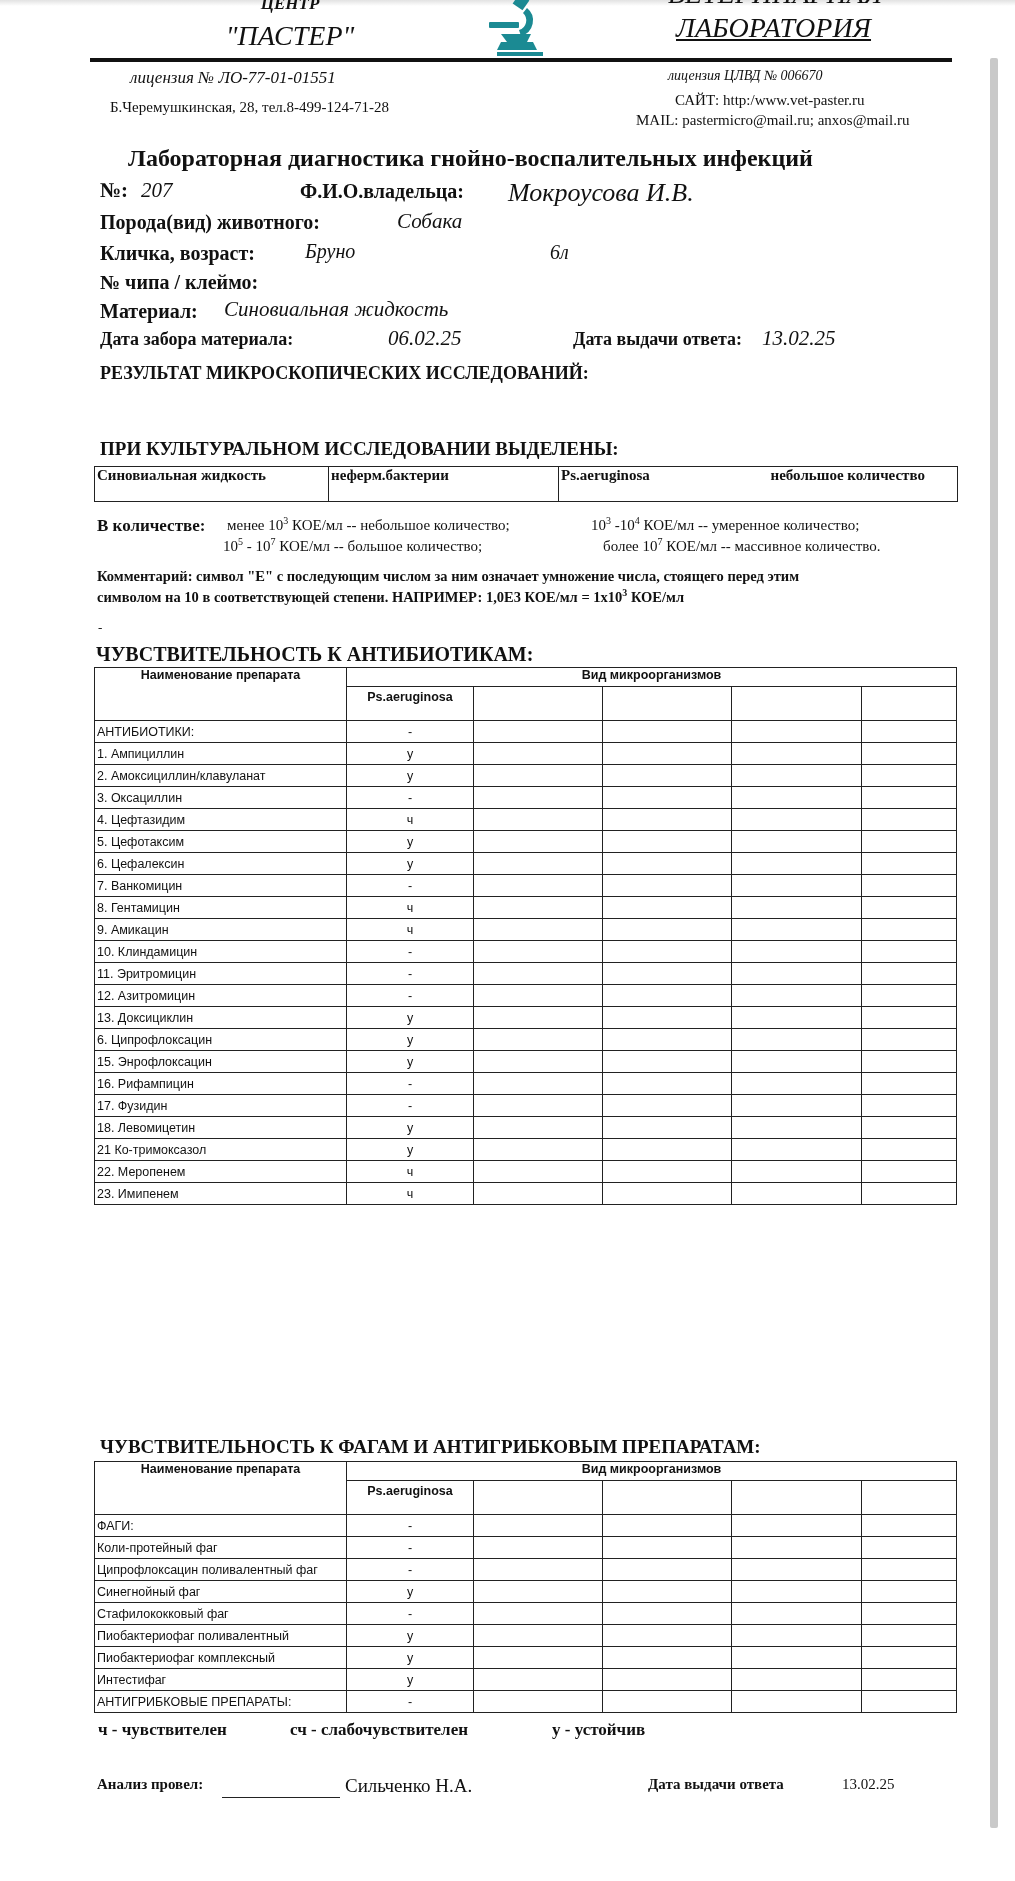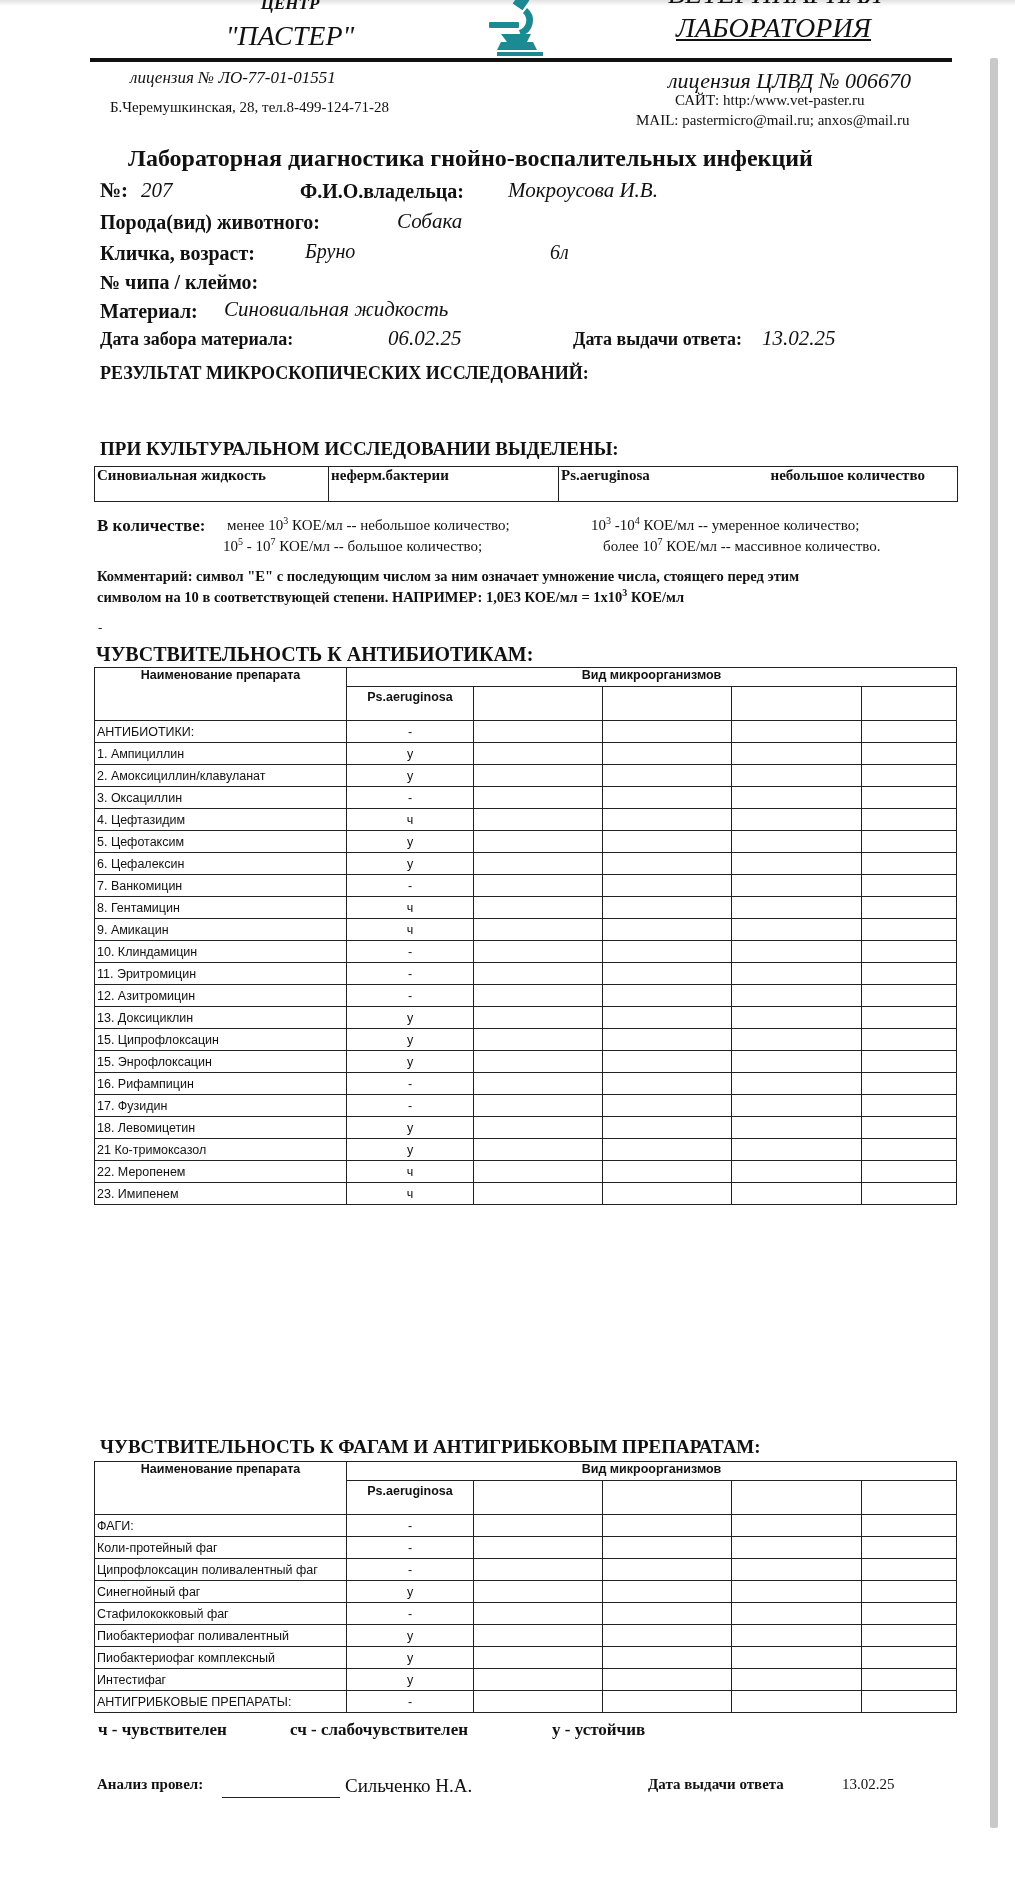--- a/index.html
+++ b/index.html
@@ -55,33 +55,33 @@
   </div>
 
   <div class="abs serif-i" style="left:668px;top:-22px;font-size:28px;white-space:nowrap;">ВЕТЕРИНАРНАЯ</div>
   <div class="abs serif-i" style="left:676px;top:12px;font-size:28px;text-decoration:underline;">ЛАБОРАТОРИЯ</div>
 
   <div class="hdr-line"></div>
 
   <div class="abs serif-i" style="left:130px;top:68px;font-size:17px;">лицензия № ЛО-77-01-01551</div>
   <div class="abs" style="left:110px;top:99px;font-size:15px;">Б.Черемушкинская, 28, тел.8-499-124-71-28</div>
 
-  <div class="abs serif-i" style="left:668px;top:68px;font-size:22px;">лицензия ЦЛВД  № 006670</div>
+  <div class="abs serif-i" style="left:668px;top:68px;font-size:14px;">лицензия ЦЛВД  № 006670</div>
   <div class="abs" style="left:675px;top:92px;font-size:15px;">САЙТ: http:/www.vet-paster.ru</div>
   <div class="abs" style="left:636px;top:112px;font-size:15px;">MAIL: pastermicro@mail.ru; anxos@mail.ru</div>
 </div>
 
 <div class="scrollbar"></div>
 
 <div class="abs serif-b" style="left:128px;top:145px;font-size:24px;white-space:nowrap;">Лабораторная диагностика гнойно-воспалительных инфекций</div>
 
 <div class="abs serif-b" style="left:100px;top:178px;font-size:21px;">№:</div>
 <div class="abs serif-i u" style="left:141px;top:178px;font-size:21px;">207</div>
 <div class="abs serif-b" style="left:300px;top:180px;font-size:20px;">Ф.И.О.владельца:</div>
-<div class="abs serif-i u" style="left:508px;top:178px;font-size:21px;">Мокроусова И.В.</div>
+<div class="abs serif-i u" style="left:508px;top:178px;font-size:26px;">Мокроусова И.В.</div>
 
 <div class="abs serif-b" style="left:100px;top:211px;font-size:20px;">Порода(вид) животного:</div>
 <div class="abs serif-i u" style="left:397px;top:209px;font-size:21px;">Собака</div>
 
 <div class="abs serif-b" style="left:100px;top:242px;font-size:20px;">Кличка, возраст:</div>
 <div class="abs serif-i u" style="left:305px;top:240px;font-size:20px;">Бруно</div>
 <div class="abs serif-i u" style="left:550px;top:241px;font-size:20px;">6л</div>
 
 <div class="abs serif-b" style="left:100px;top:271px;font-size:20px;">№ чипа / клеймо:</div>
 
@@ -262,21 +262,21 @@
       </tr>
       <tr>
         <td>13. Доксициклин</td>
         <td class="c">у</td>
         <td></td>
         <td></td>
         <td></td>
         <td></td>
       </tr>
       <tr>
-        <td>15. Ципрофлоксацин</td>
+        <td>6. Ципрофлоксацин</td>
         <td class="c">у</td>
         <td></td>
         <td></td>
         <td></td>
         <td></td>
       </tr>
       <tr>
         <td>15. Энрофлоксацин</td>
         <td class="c">у</td>
         <td></td>

